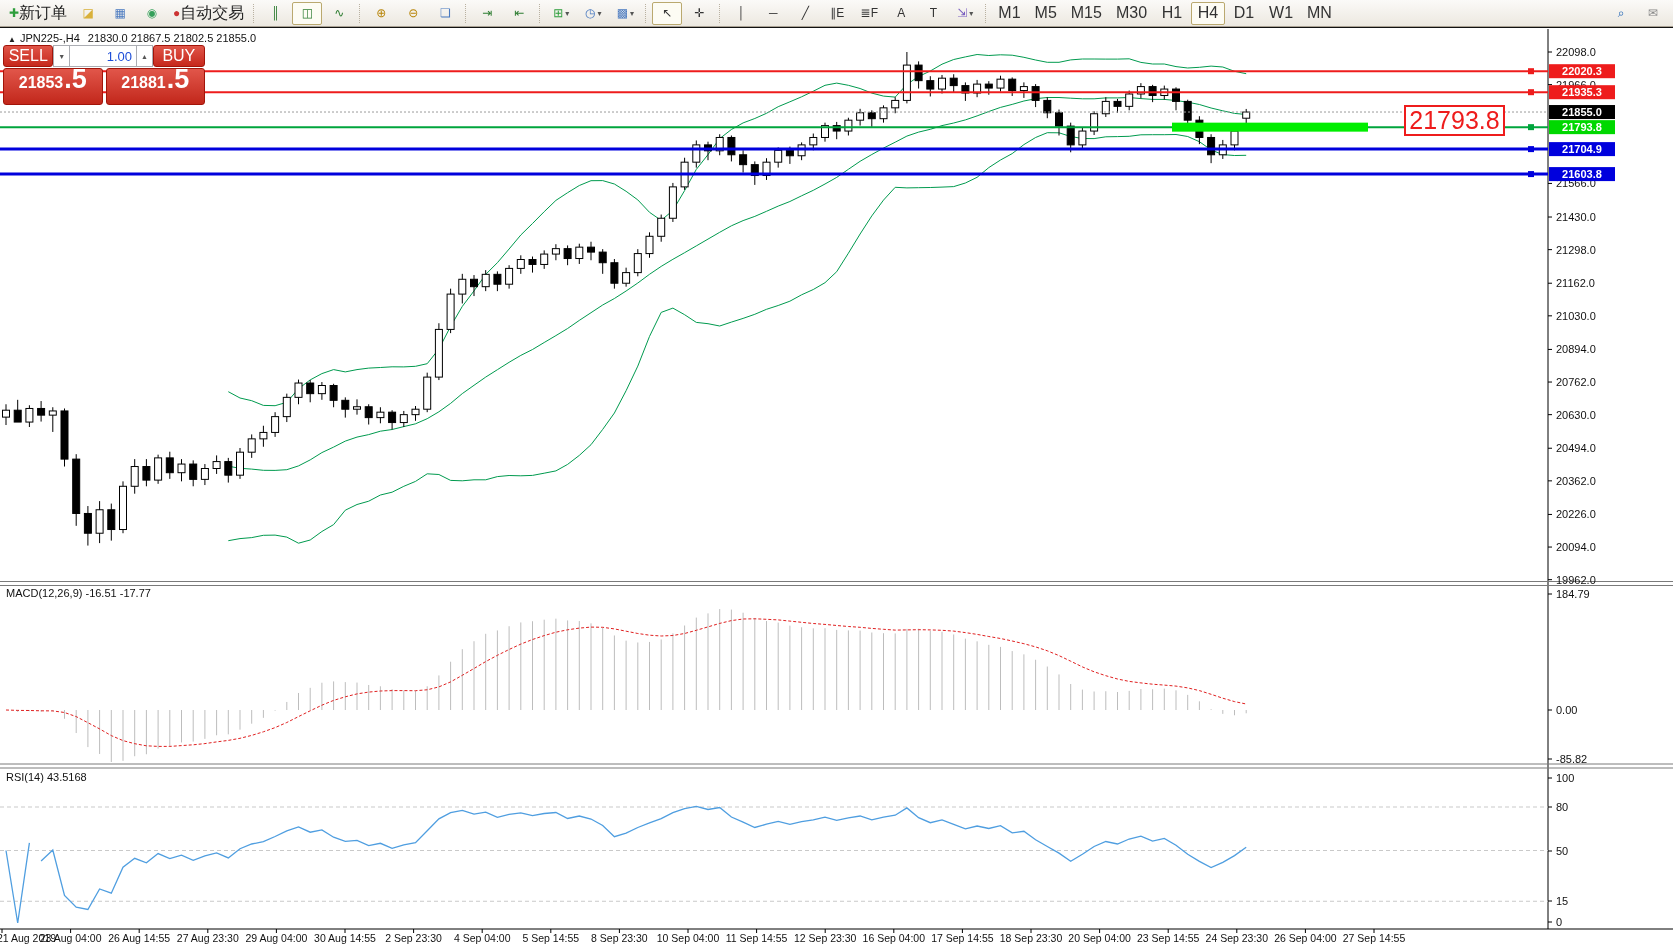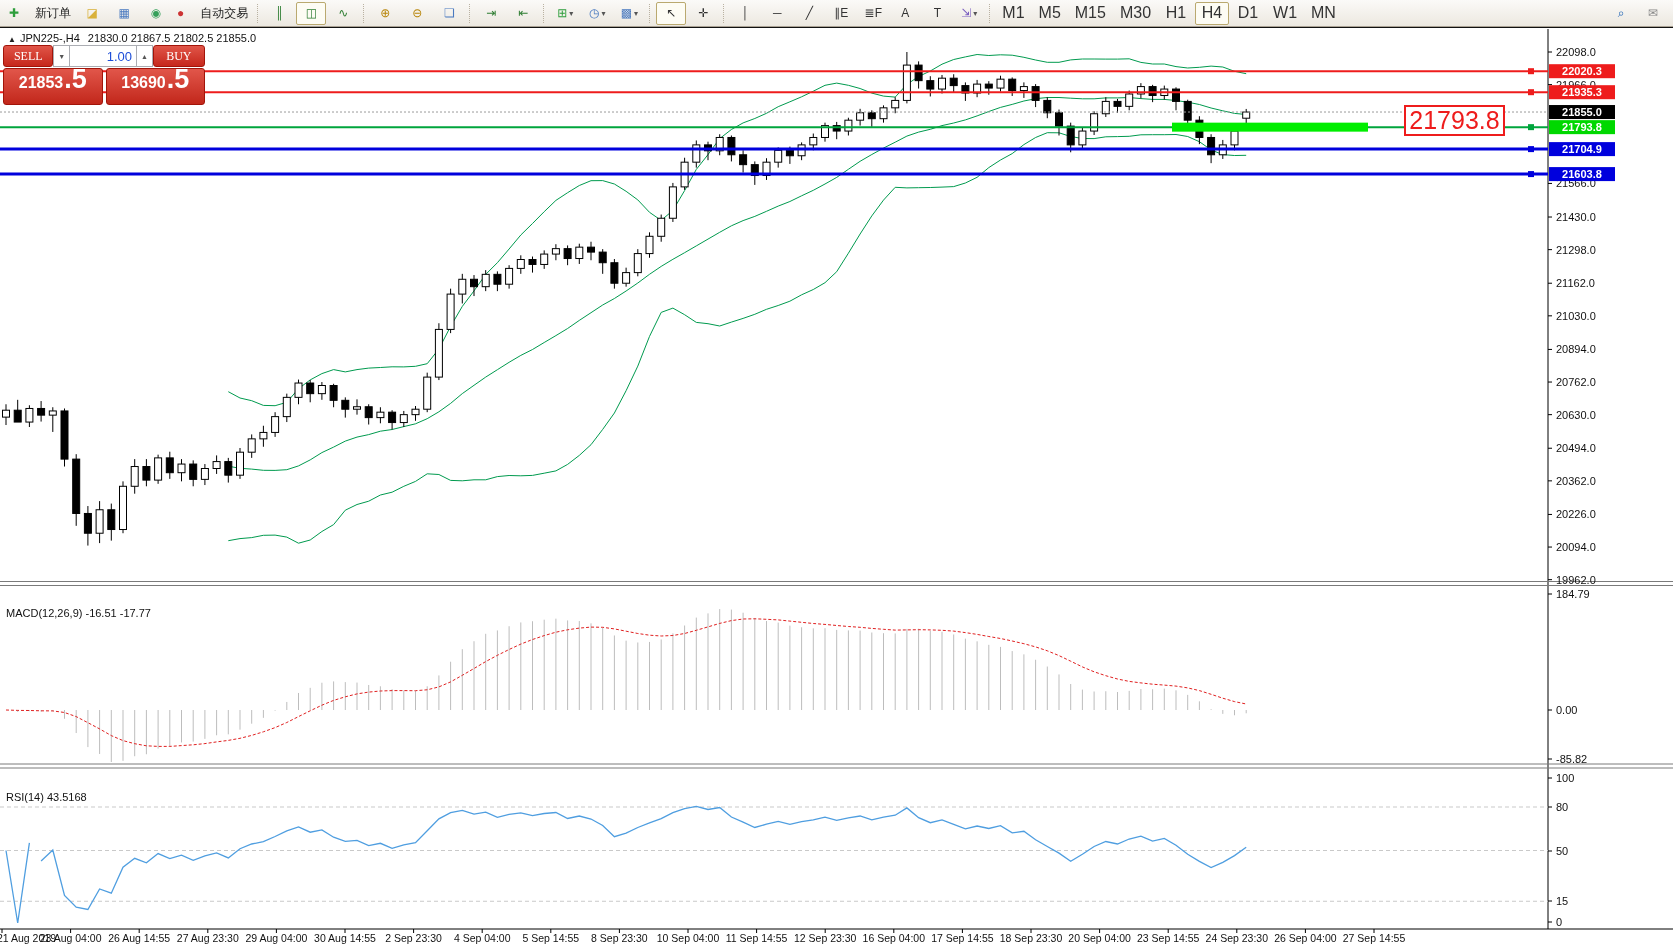--- a/index.html
+++ b/index.html
@@ -5,61 +5,61 @@
   html,body{margin:0;padding:0;background:#fff;font-family:"Liberation Sans",sans-serif;}
   #app{position:relative;width:1673px;height:948px;overflow:hidden;background:#fff;}
 
   
   #toolbar{position:absolute;left:0;top:0;width:1673px;height:27px;
     background:linear-gradient(#fbfaf8,#ece8e0);border-bottom:1px solid #a9a193;
     display:flex;align-items:center;padding:0 4px;box-sizing:border-box;}
   .tb-btn{height:21px;min-width:22px;display:flex;align-items:center;justify-content:center;
     padding:0 3px;margin:0 1px;border:1px solid transparent;border-radius:2px;
     font-size:12px;color:#444;cursor:default;white-space:nowrap;}
-  .tb-btn .lbl{margin-left:16px;font-size:12px;color:#222;}
+  .tb-btn .lbl{margin-left:0;font-size:16px;color:#222;}
   .tb-btn.pressed{background:#fdfcf4;border:1px solid #baa96f;}
   .tb-sep{width:1px;height:19px;border-left:1px dotted #b9b1a1;margin:0 4px;}
   .tb-dd{font-size:8px;color:#555;margin-left:2px;}
   .tb-tf{font-size:16px;color:#333;padding:0 5px;}
   .tb-right{margin-left:auto;display:flex;align-items:center;}
 
   
   #chartwin{position:absolute;left:0;top:27px;width:1673px;height:921px;background:#fff;
     border-top:1px solid #111;box-sizing:border-box;}
   #chart-svg{position:absolute;left:0;top:0;}
 
   #chart-title{position:absolute;left:8px;top:4px;font-size:11px;color:#111;z-index:5;}
   #chart-title .tri{font-size:8px;margin-right:4px;color:#222;}
   #chart-title .ohlc{margin-left:8px;}
 
   
   #trade{position:absolute;left:3px;top:17px;width:202px;z-index:6;font-family:"Liberation Sans",sans-serif;}
   #trade .row1{display:flex;height:22px;}
   .btn-red{background:linear-gradient(#e05548,#c6281c);color:#fff;border:1px solid #a21409;
-    border-radius:3px;font-size:12px;display:flex;align-items:center;justify-content:center;font-family:Liberation Serif, serif;}
+    border-radius:3px;font-size:16px;display:flex;align-items:center;justify-content:center;}
   #sell-btn{width:53px;}
   #buy-btn{width:55px;}
   .spin{width:16px;background:#fff;border:1px solid #abadb3;color:#555;font-size:7px;
     display:flex;align-items:center;justify-content:center;}
   #vol{width:58px;border:1px solid #abadb3;border-left:none;border-right:none;
     text-align:right;font-size:13px;padding:0 4px;color:#1d4ed8;}
   #trade .row2{display:flex;margin-top:1px;height:37px;}
   .quote{flex:1;background:linear-gradient(#e1564a,#c2271b);color:#fff;border:1px solid #a21409;
     border-radius:3px;display:flex;align-items:flex-end;justify-content:center;padding-bottom:11px;}
   .quote + .quote{margin-left:3px;}
   .q-main{font-size:16px;font-weight:bold;line-height:20px;}
   .q-sub{font-size:27px;font-weight:bold;line-height:27px;margin-left:1px;}
 
   
   #big-label{position:absolute;left:1404px;top:77px;width:97px;height:27px;z-index:4;
     background:#fff;border:2px solid #ee1c1c;color:#ee1c1c;font-size:25px;line-height:27px;
     text-align:center;font-family:"Liberation Sans",sans-serif;}
   #annotation{position:absolute;left:1348px;top:166px;z-index:4;font-size:29px;font-weight:bold;
     letter-spacing:3px;color:#00c832;text-shadow:2px 2px 0 #14541c;white-space:nowrap;}
-  .ind-label{position:absolute;left:6px;font-size:11px;color:#111;z-index:4;margin-top:20px;}
+  .ind-label{position:absolute;left:6px;font-size:11px;color:#111;z-index:4;}
   #macd-label{top:559px;}
   #rsi-label{top:743px;}
 </style>
 </head>
 <body>
 
 <div id="app">
 
   <div id="toolbar">
       <div class="tb-btn">
@@ -634,21 +634,21 @@
         <input id="vol" value="1.00" style="">
         <div class="spin">▲</div>
         <div id="buy-btn" class="btn-red">BUY</div>
       </div>
       <div class="row2">
         <div class="quote">
           <span class="q-main">21853</span>
             <span class="q-sub">.5</span>
         </div>
         <div class="quote">
-          <span class="q-main">13690</span>
+          <span class="q-main">21881</span>
             <span class="q-sub">.5</span>
         </div>
       </div>
     </div>
 
     <div id="big-label">21793.8</div>
     <div id="macd-label" class="ind-label">MACD(12,26,9) -16.51 -17.77</div>
     <div id="rsi-label" class="ind-label">RSI(14) 43.5168</div>
   </div>
 </div>

